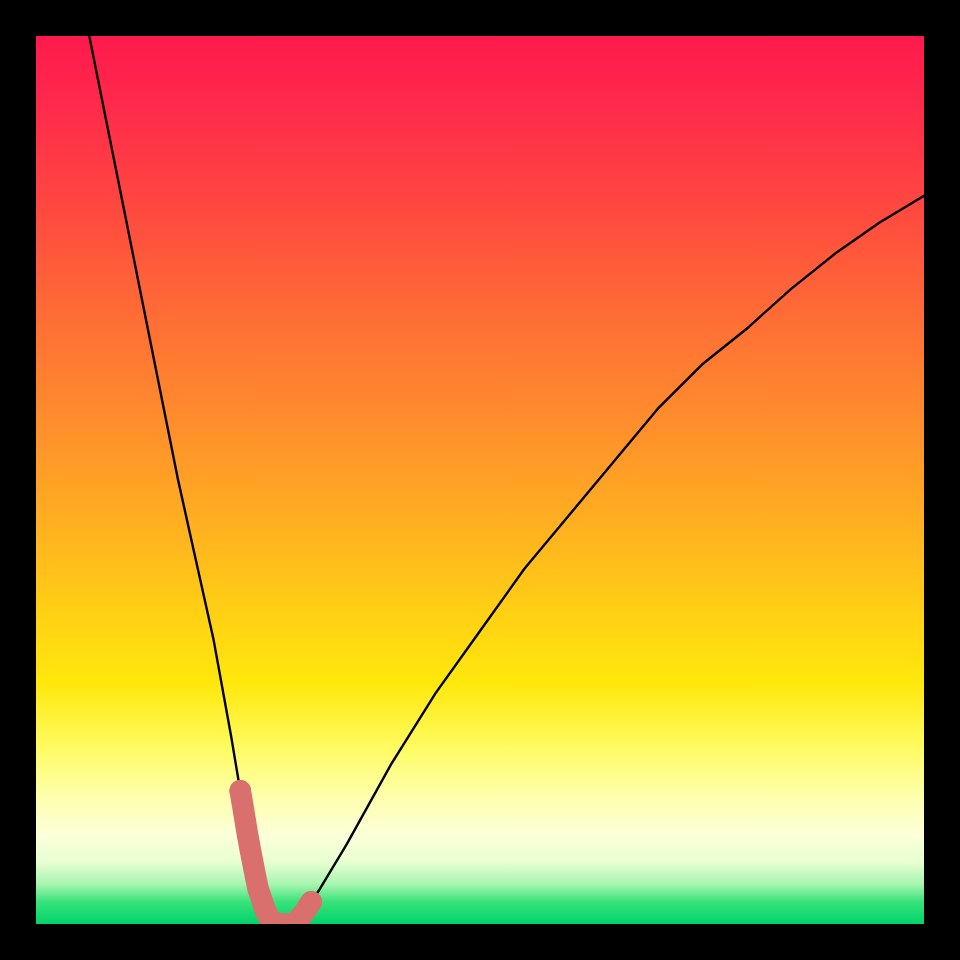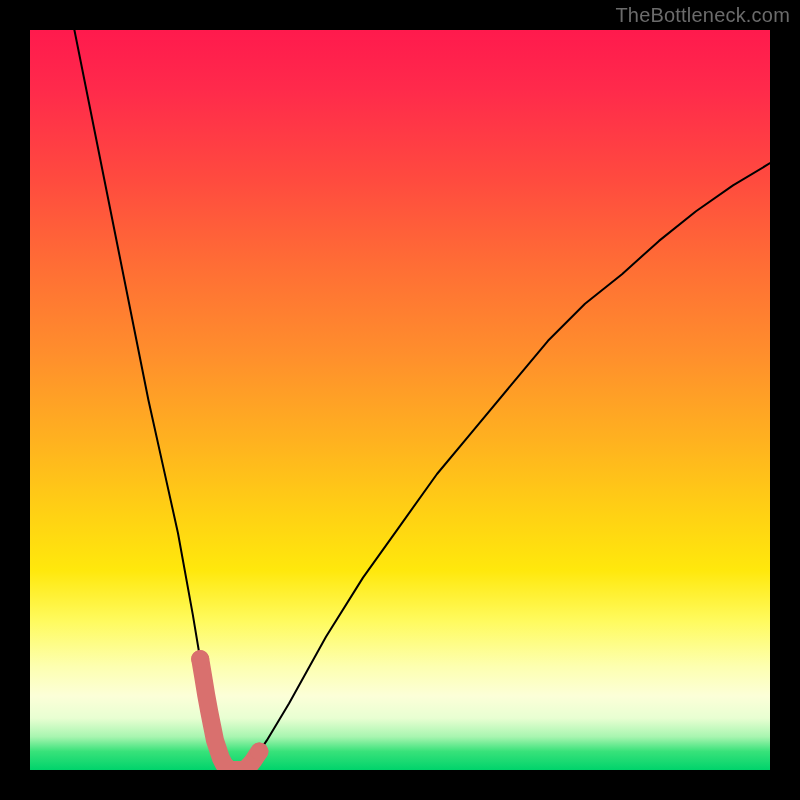--- a/index.html
+++ b/index.html
@@ -58,21 +58,20 @@
     color: #6b6b6b;
     font-size: 20px;
     font-weight: 500;
     letter-spacing: 0.2px;
   }
 </style>
 </head>
 <body>
 
 <div class="frame">
-  <div class="watermark">TheBottleneck.com</div>
   <div class="plot-area">
     <div class="gradient-bg"></div>
     <svg class="curve" viewBox="0 0 740 740" preserveAspectRatio="none">
       <g id="curve-group">
           <path d="M44.4 0.0 L59.2 74.0 L74.0 148.0 L88.8 222.0 L103.6 296.0 L118.4 370.0 L133.2 436.6 L148.0 503.2 L162.8 584.6 L170.2 629.0 L177.6 673.4 L185.0 710.4 L192.4 732.6 L199.8 740.0 L207.2 740.0 L214.6 740.0 L222.0 732.6 L236.8 710.4 L259.0 673.4 L296.0 606.8 L333.0 547.6 L370.0 495.8 L407.0 444.0 L444.0 399.6 L481.0 355.2 L518.0 310.8 L555.0 273.8 L592.0 244.2 L629.0 210.9 L666.0 181.3 L703.0 155.4 L740.0 133.2 " fill="none" stroke="#000" stroke-width="2" stroke-linejoin="round" stroke-linecap="round"></path>
         </g>
       <g id="highlight-group">
           <path d="M170.2 629.0 L173.2 646.8 L176.1 664.5 L179.1 680.8 L182.0 695.6 L185.0 710.4 L188.0 719.3 L190.9 728.2 L193.9 734.1 L196.8 737.0 L199.8 740.0 L202.8 740.0 L205.7 740.0 L208.7 740.0 L211.6 740.0 L214.6 740.0 L217.6 737.0 L220.5 734.1 L223.5 730.4 L226.4 725.9 L229.4 721.5 " fill="none" stroke="#d9706e" stroke-width="18" stroke-linecap="round" stroke-linejoin="round"></path>
           <circle cx="170.2" cy="629.0" r="9" fill="#d9706e"></circle>
           <circle cx="229.4" cy="721.5" r="9" fill="#d9706e"></circle>

